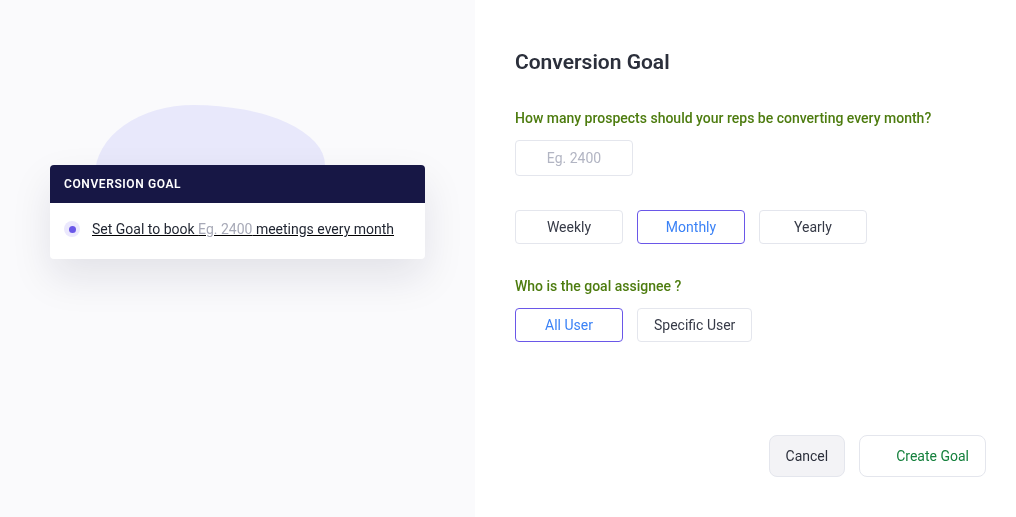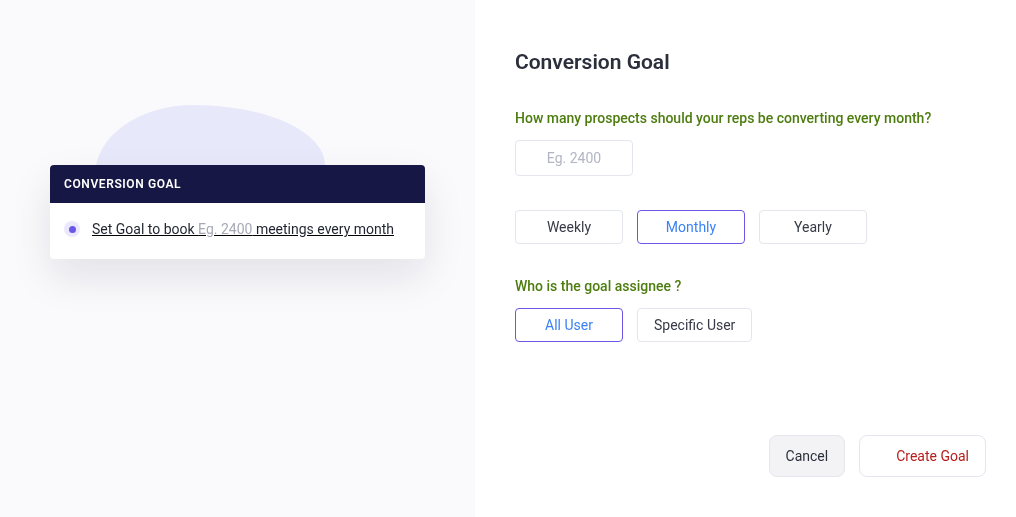--- a/index.html
+++ b/index.html
@@ -153,21 +153,21 @@
       font-family: inherit;
       border: 1px solid #e4e6ed;
       cursor: pointer;
     }
     .cancel-btn {
       background: #f3f3f6;
       color: #2b2f3b;
     }
     .create-btn {
       background: #fff;
-      color: #b91c1c;
+      color: #15803d;
       padding-left: 36px;
     }
   </style>
 </head>
 <body>
 
 <div class="left-panel">
   <div class="blob"></div>
   <div class="card">
     <div class="card-header">CONVERSION GOAL</div>

